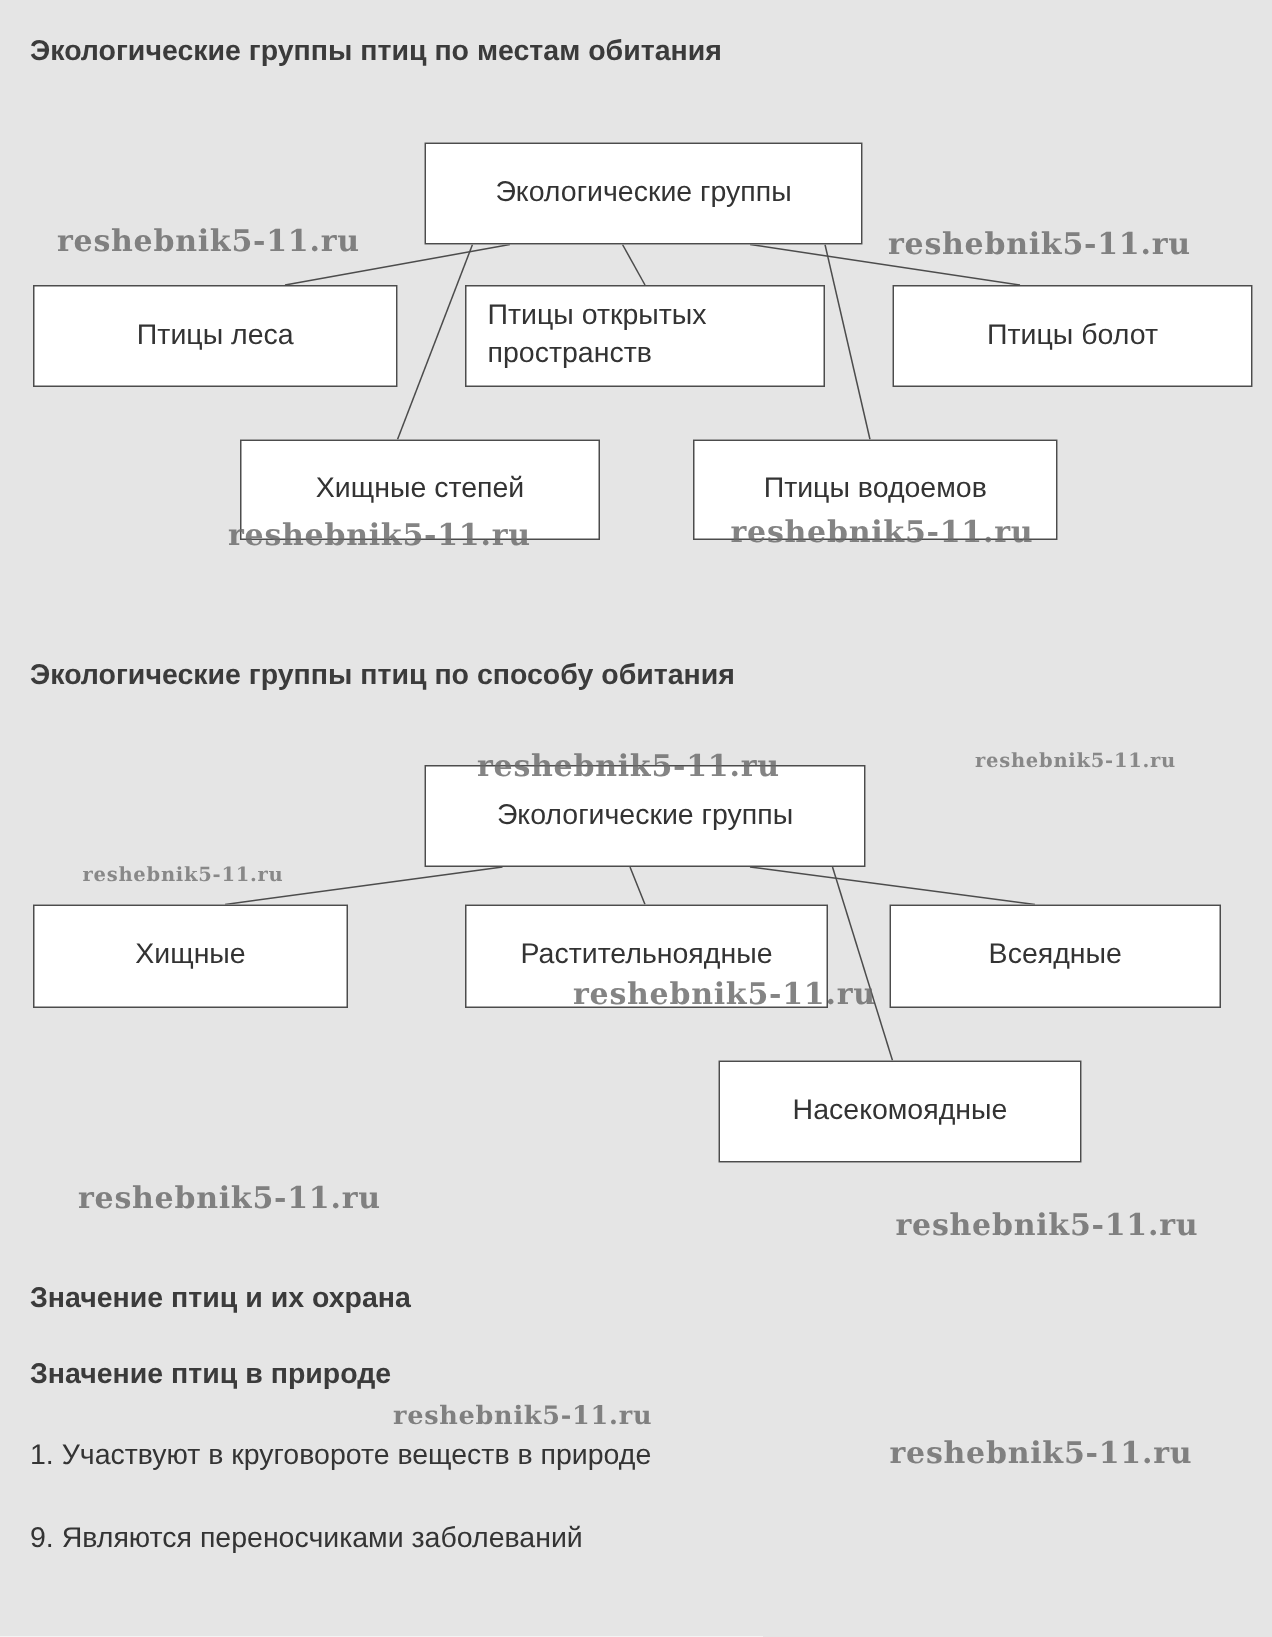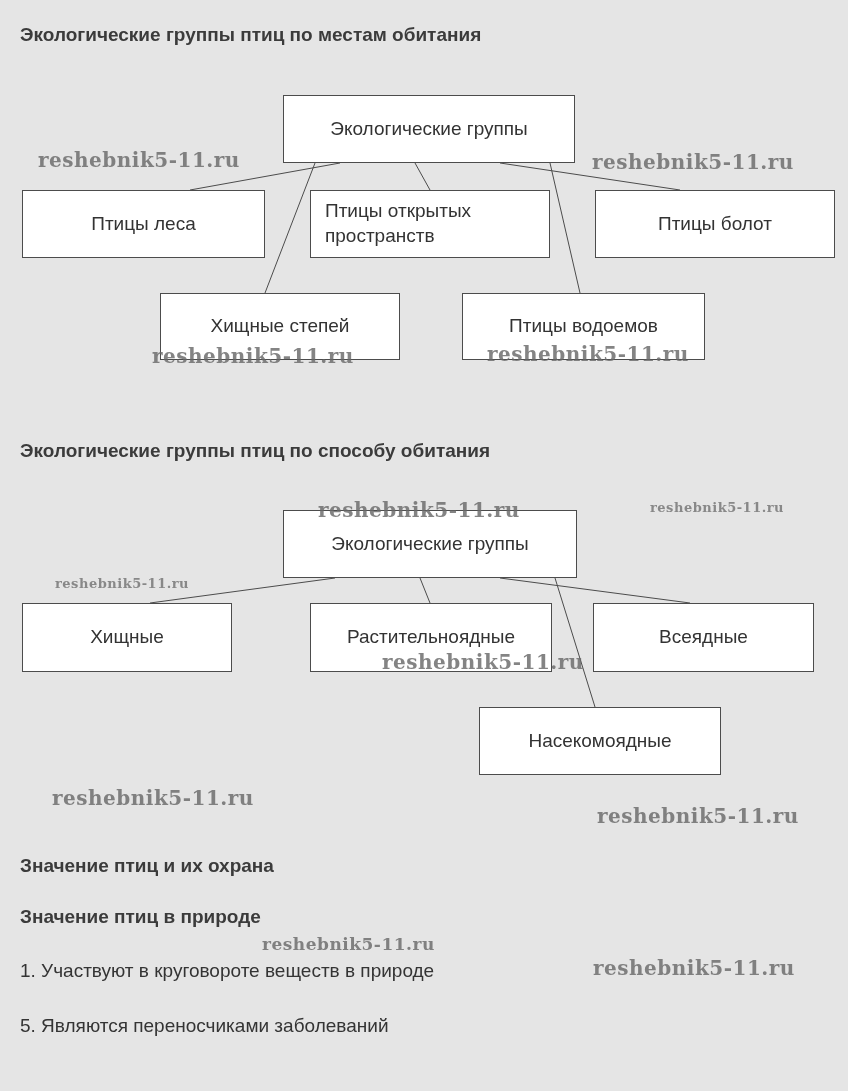--- a/index.html
+++ b/index.html
@@ -100,21 +100,21 @@
 
   <div class="box" style="left:283px;top:510px;width:294px;height:68px">Экологические группы</div>
   <div class="box" style="left:22px;top:603px;width:210px;height:69px">Хищные</div>
   <div class="box" style="left:310px;top:603px;width:242px;height:69px">Растительноядные</div>
   <div class="box" style="left:593px;top:603px;width:221px;height:69px">Всеядные</div>
   <div class="box" style="left:479px;top:707px;width:242px;height:68px">Насекомоядные</div>
 
   <div class="heading" style="top:855px">Значение птиц и их охрана</div>
   <div class="heading" style="top:906px">Значение птиц в природе</div>
   <div class="para" style="top:960px">1. Участвуют в круговороте веществ в природе</div>
-  <div class="para" style="top:1015px">5. Являются переносчиками заболеваний</div>
+  <div class="para" style="top:1015px">9. Являются переносчиками заболеваний</div>
 
   <span class="wm wm-lg" style="left:38px;top:148px">reshebnik5-11.ru</span>
   <span class="wm wm-lg" style="left:592px;top:150px">reshebnik5-11.ru</span>
   <span class="wm wm-lg" style="left:152px;top:344px">reshebnik5-11.ru</span>
   <span class="wm wm-lg" style="left:487px;top:342px">reshebnik5-11.ru</span>
   <span class="wm wm-lg" style="left:318px;top:498px">reshebnik5-11.ru</span>
   <span class="wm wm-sm" style="left:650px;top:500px">reshebnik5-11.ru</span>
   <span class="wm wm-sm" style="left:55px;top:576px">reshebnik5-11.ru</span>
   <span class="wm wm-lg" style="left:382px;top:650px">reshebnik5-11.ru</span>
   <span class="wm wm-lg" style="left:52px;top:786px">reshebnik5-11.ru</span>

